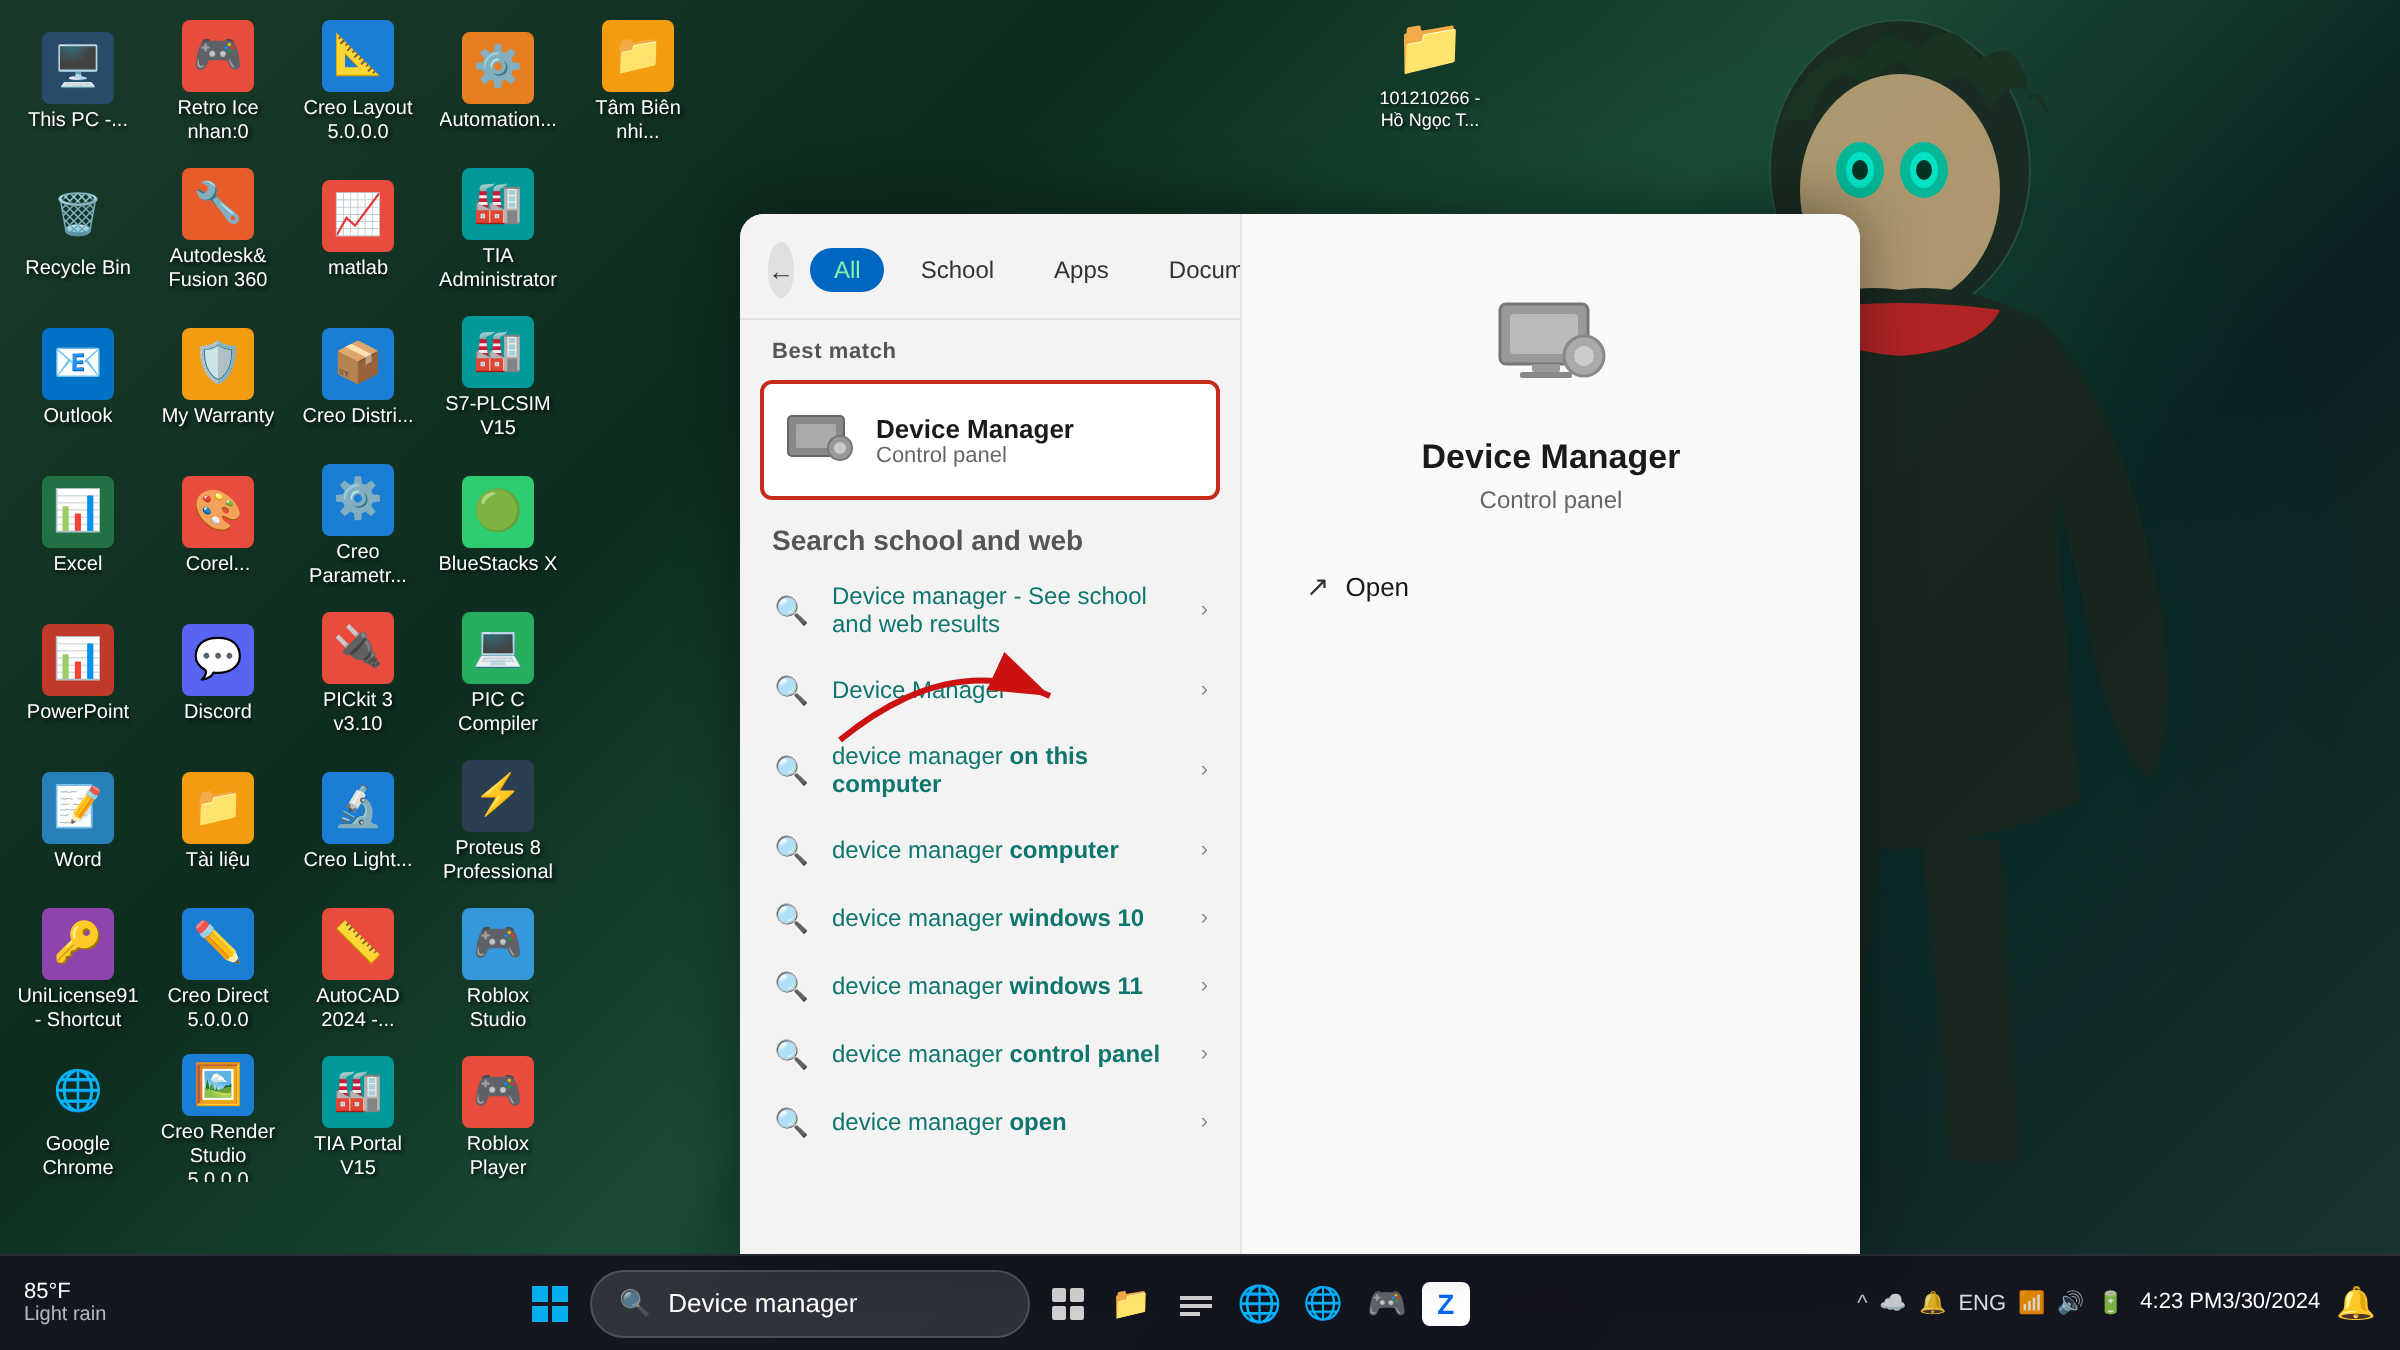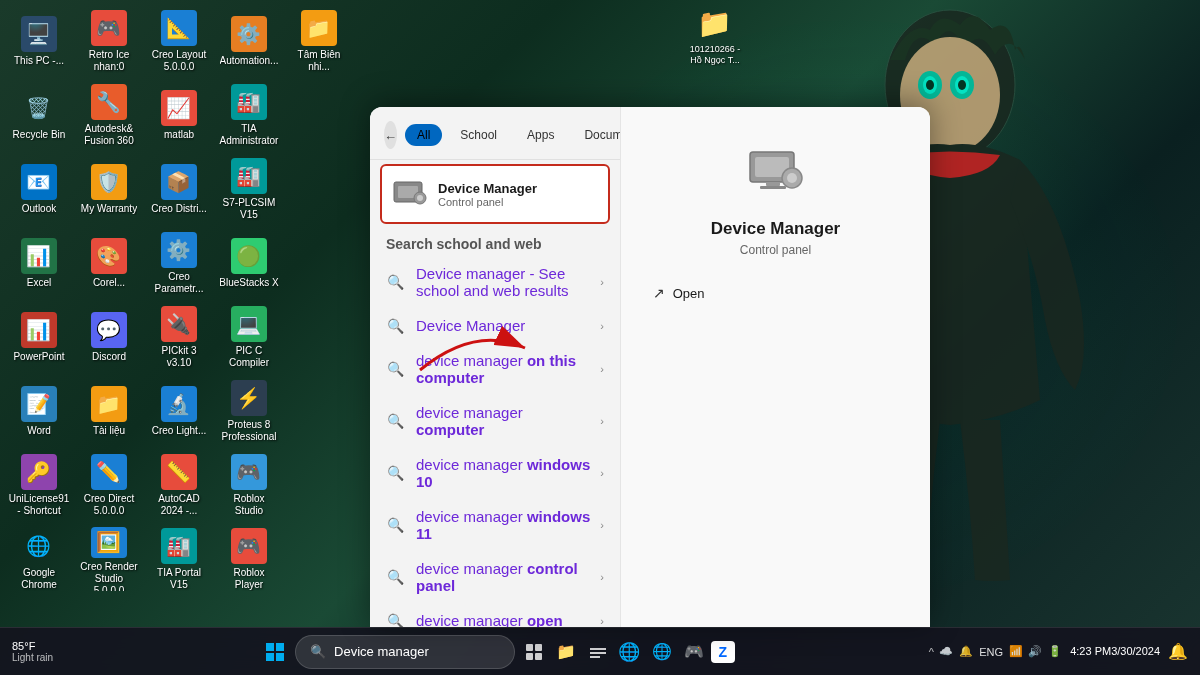--- a/index.html
+++ b/index.html
@@ -252,21 +252,21 @@
       padding: 4px 12px;
       border-radius: 14px;
       font-size: 12px;
       cursor: pointer;
       color: #333;
       white-space: nowrap;
     }
 
     .tab-pill.active {
       background: #0067c0;
-      color: #000000;
+      color: #86efac;
     }
 
     .tab-more {
       width: 26px;
       height: 26px;
       display: flex;
       align-items: center;
       justify-content: center;
       cursor: pointer;
       font-size: 14px;
@@ -366,22 +366,22 @@
 
     .result-search-icon {
       font-size: 14px;
       color: #555;
       width: 20px;
       text-align: center;
     }
 
     .result-text {
       flex: 1;
-      font-size: 15px;
-      color: #6d28d9;
+      font-size: 12px;
+      color: #0f766e;
     }
 
     .result-text strong {
       font-weight: 600;
     }
 
     .result-arrow {
       font-size: 11px;
       color: #888;
     }
@@ -688,20 +688,21 @@
         <div class="tab-pill">Documents</div>
         <div class="tab-pill">Web</div>
         <div class="tab-more">▶</div>
         <div class="tab-university">
           <span>The University ...</span>
           <span class="notif-badge">1</span>
         </div>
         <div class="tab-more">•••</div>
       </div>
 
+      <div class="section-label">Best match</div>
 
       <div class="best-match-item">
         <div class="best-match-icon">
           <svg width="36" height="36" viewBox="0 0 36 36">
             <rect x="2" y="6" width="28" height="20" rx="2" fill="#888" stroke="#666" stroke-width="1"></rect>
             <rect x="6" y="10" width="20" height="12" rx="1" fill="#aaa"></rect>
             <circle cx="28" cy="22" r="6" fill="#999" stroke="#777" stroke-width="1"></circle>
             <circle cx="28" cy="22" r="3" fill="#ccc"></circle>
           </svg>
         </div>

